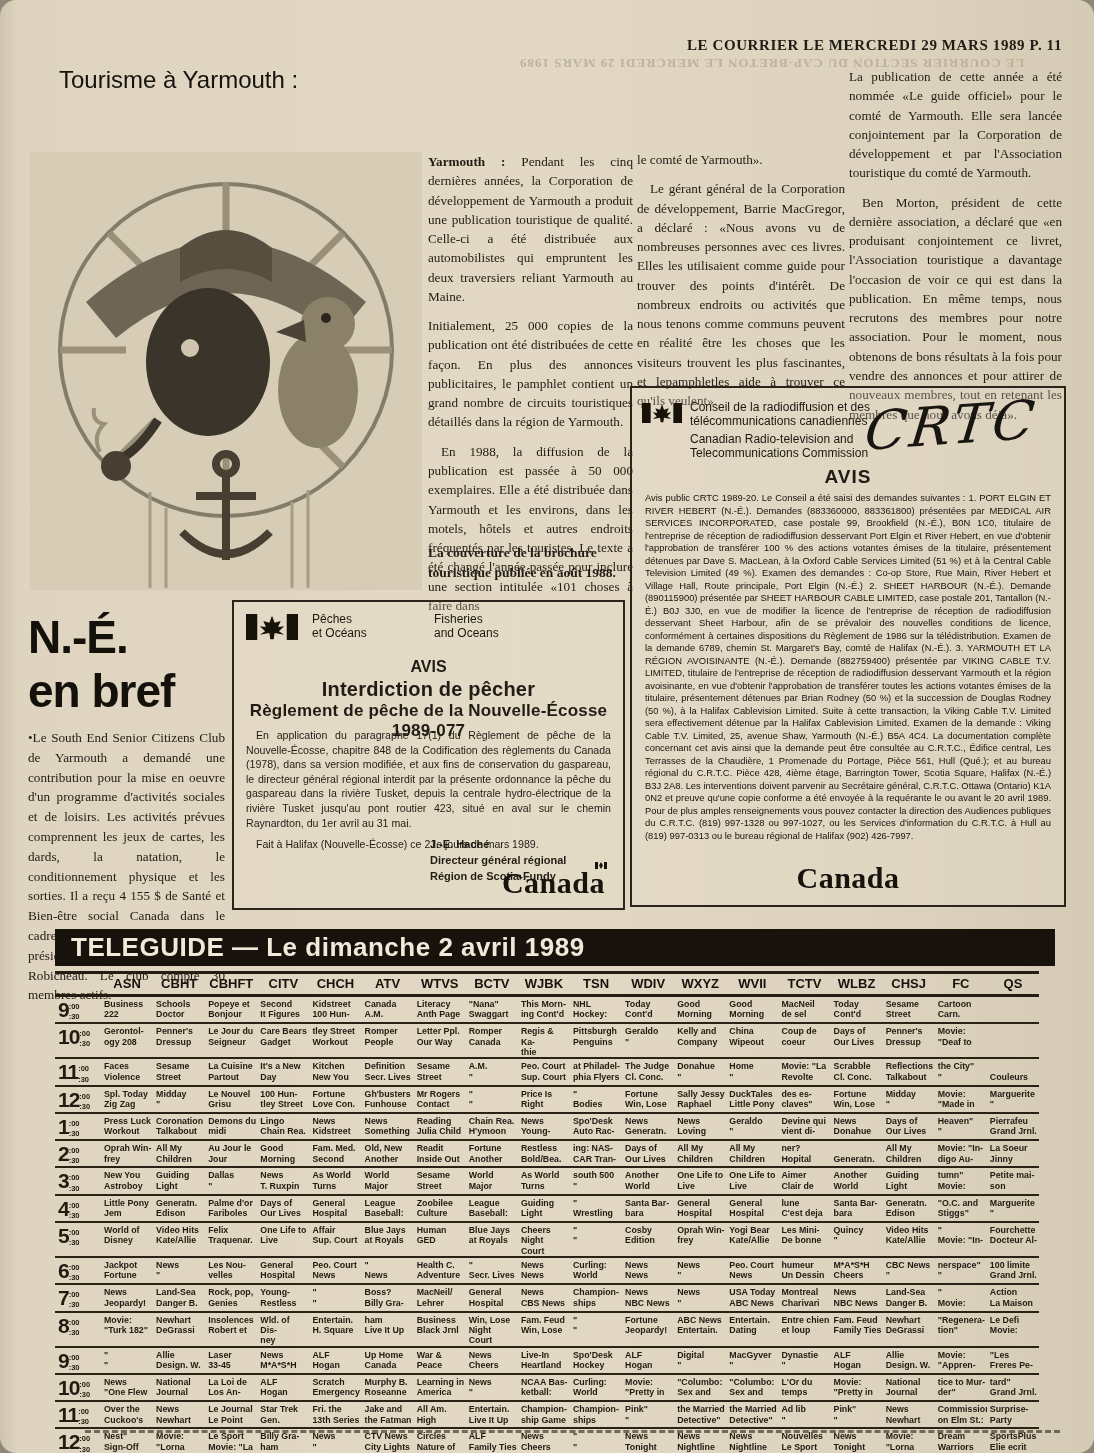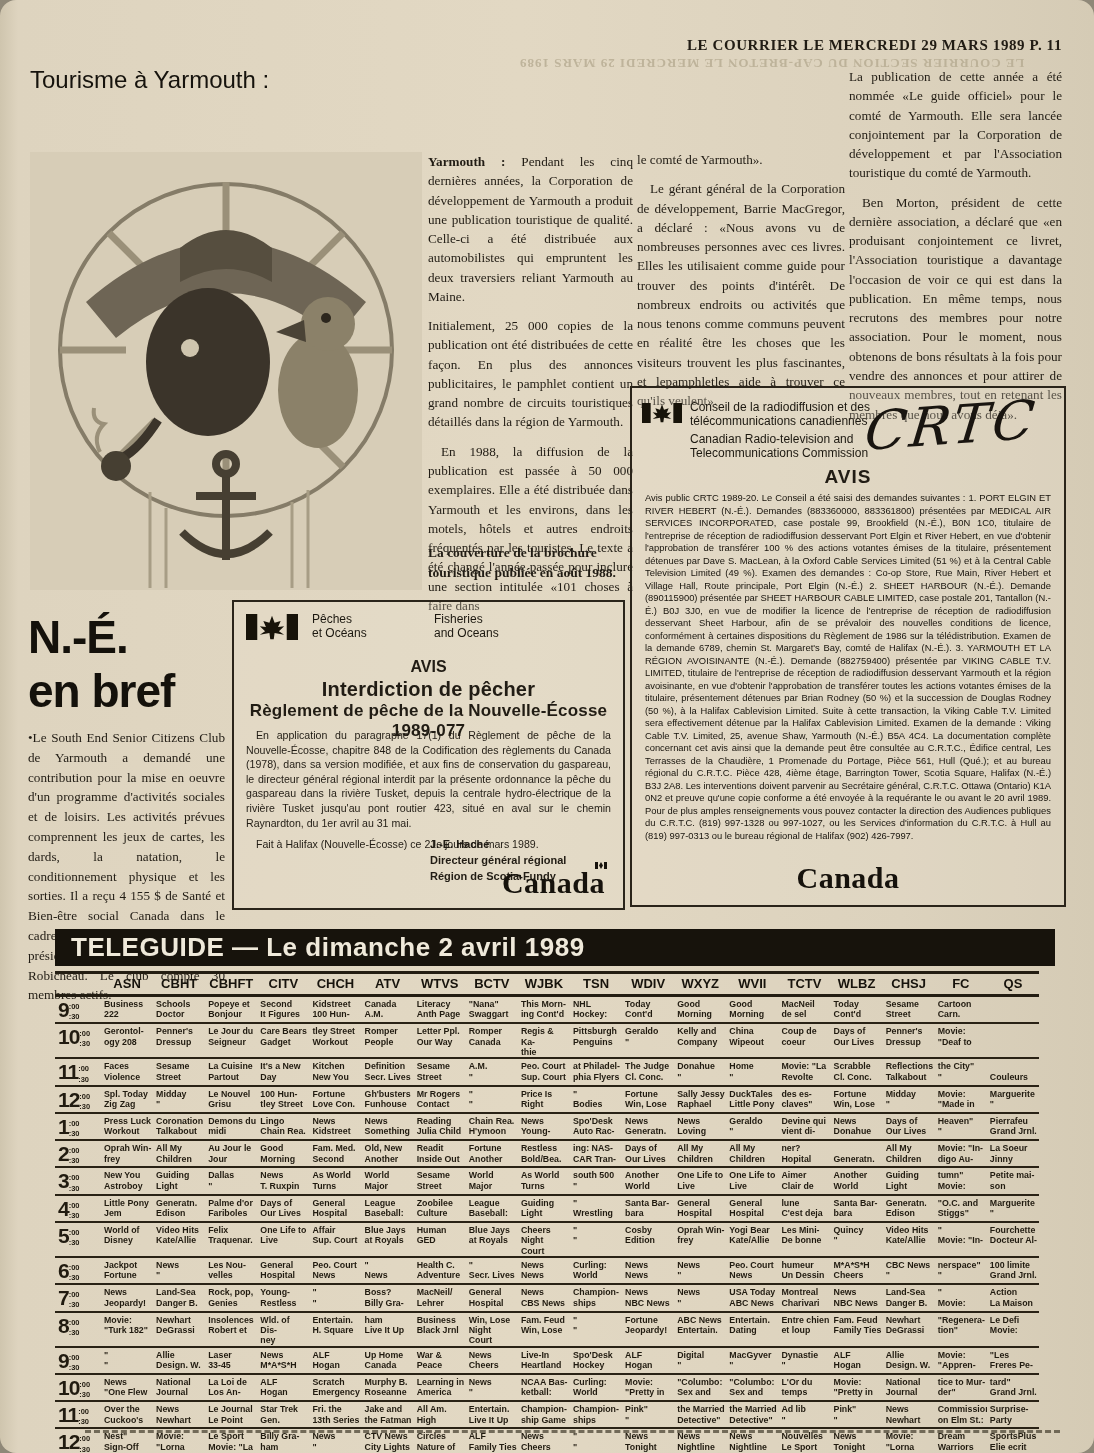--- a/index.html
+++ b/index.html
@@ -5,21 +5,21 @@
   html,body{margin:0;padding:0;background:#8f8878;}
   .page{position:relative;width:1094px;height:1453px;margin:0 auto;overflow:hidden;
         background:#ded4bf;
         background-image:linear-gradient(90deg,#cfc5ae 0px,#ded4bf 18px,#e2d8c3 520px,#dcd2bd 900px,#d5cbb5 1094px);
         font-family:"Liberation Serif",serif;color:#211c14;border-radius:16px;}
   .abs{position:absolute;}
   
   .masthead{font:bold 15px "Liberation Serif",serif;letter-spacing:.6px;}
   .ghost{font:bold 13px "Liberation Serif",serif;color:#b3a88e;transform:rotate(180deg);opacity:.75;letter-spacing:1px;}
   
-  .kicker{font:24px "Liberation Sans",sans-serif;color:#16130d;}
+  .kicker{font:24px "Liberation Sans",sans-serif;color:#16130d;margin-left:29px;}
   .headline{font:bold 39px "Liberation Sans",sans-serif;letter-spacing:-1px;white-space:nowrap;color:#14110b;}
   
   .bodycol{font:13.2px/1.46 "Liberation Serif",serif;text-align:justify;}
   .bodycol p{margin:0 0 10px 0;text-indent:13px;}
   .bodycol p:first-child{text-indent:0;}
   .lead{font-weight:bold;}
   .caption{font:bold 13.5px/1.5 "Liberation Serif",serif;}
   
   .brief-title{font:bold 46px/1.0 "Liberation Sans",sans-serif;letter-spacing:-1px;color:#14110b;}
   .brief-body{font:13.2px/1.5 "Liberation Serif",serif;text-align:justify;}

